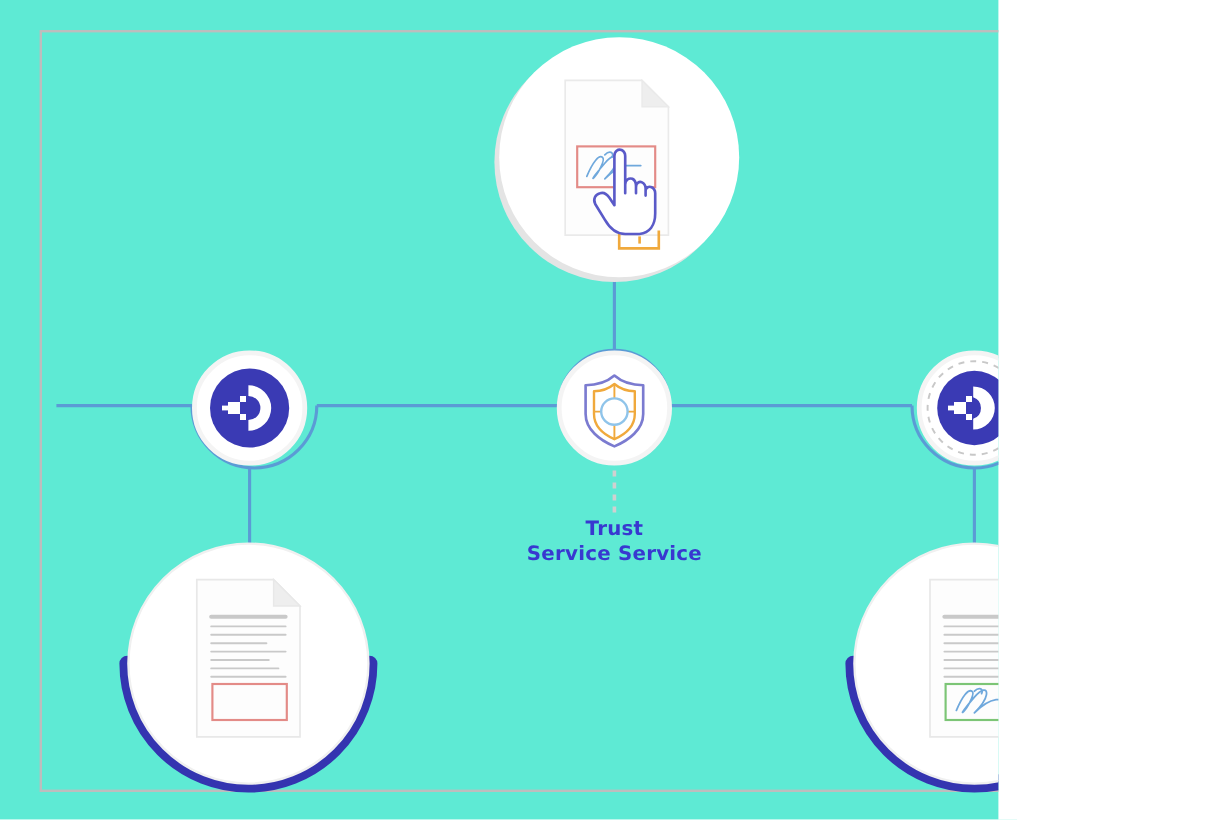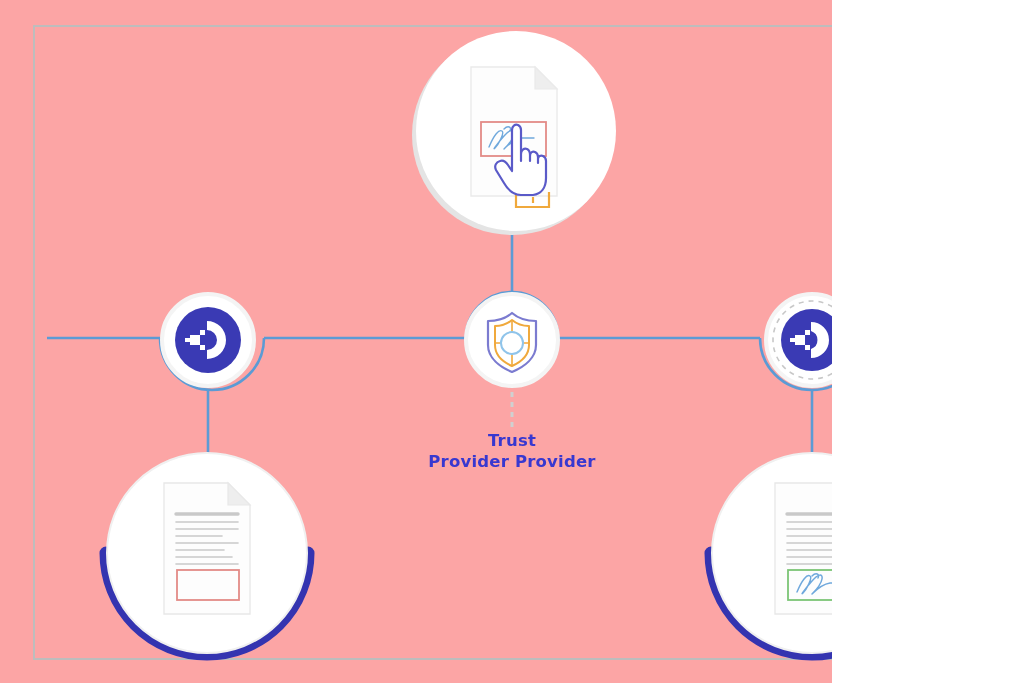--- a/index.html
+++ b/index.html
@@ -7,21 +7,21 @@
     padding: 0;
     background: #ffffff;
   }
   body {
     font-family: "DejaVu Sans", sans-serif;
   }
   #stage {
     position: relative;
     width: 832px;
     height: 683px;
-    background: #fca5a5;
+    background: #5eead4;
     overflow: hidden;
   }
   .frame {
     position: absolute;
     left: 33px;
     top: 25px;
     width: 959px;
     height: 635px;
     border: 2px solid #bdbdbd;
     box-sizing: border-box;
@@ -226,16 +226,16 @@
           <rect x="805" y="330" width="5" height="5"></rect>
           <rect x="805" y="345" width="5" height="5"></rect>
         </g>
       </g>
     </g>
 
   </svg>
 
   <div class="tsp-label">
     <span class="l1">Trust</span>
-    <span class="l2">Provider Provider</span>
+    <span class="l2">Service Service</span>
   </div>
 
 </div>
 
 </body></html>

